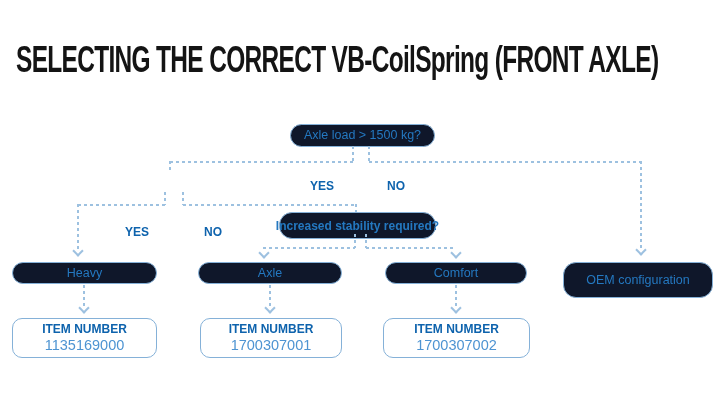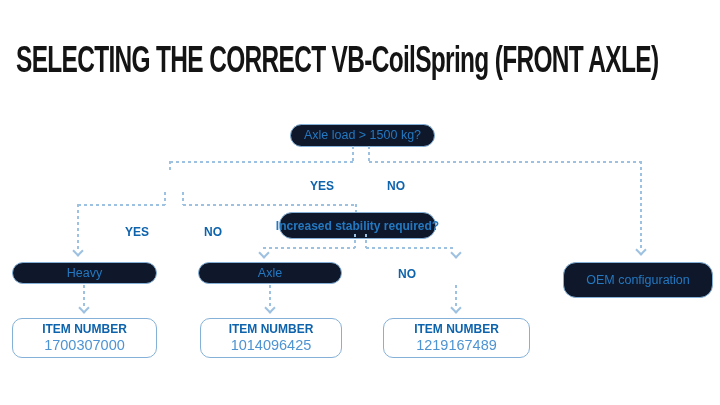--- a/index.html
+++ b/index.html
@@ -86,37 +86,40 @@
   <div class="hline" style="left:366px;top:247px;width:90px;"></div>
   <div class="arr" style="left:260px;top:249px;"></div>
   <div class="arr" style="left:452px;top:249px;"></div>
 
   <div class="pill" style="left:12px;top:262px;width:145px;height:22px;">
     <span>Heavy</span>
   </div>
   <div class="pill" style="left:198px;top:262px;width:144px;height:22px;">
     <span>Axle</span>
   </div>
+  <div class="pill" style="left:385px;top:262px;width:142px;height:22px;">
+    <span>Comfort</span>
+  </div>
   <div class="pill" style="left:563px;top:262px;width:150px;height:36px;">
     <span>OEM configuration</span>
   </div>
 
   <div class="vline" style="left:83px;top:285px;height:24px;"></div>
   <div class="arr" style="left:80px;top:304px;"></div>
   <div class="vline" style="left:269px;top:285px;height:24px;"></div>
   <div class="arr" style="left:266px;top:304px;"></div>
   <div class="vline" style="left:455px;top:285px;height:24px;"></div>
   <div class="arr" style="left:452px;top:304px;"></div>
 
   <div class="item-box" style="left:12px;top:318px;width:145px;height:40px;">
     <div class="item-label">ITEM NUMBER</div>
-    <div class="item-number">1700307000</div>
+    <div class="item-number">1135169000</div>
   </div>
   <div class="item-box" style="left:200px;top:318px;width:142px;height:40px;">
     <div class="item-label">ITEM NUMBER</div>
-    <div class="item-number">1014096425</div>
+    <div class="item-number">1700307001</div>
   </div>
   <div class="item-box" style="left:383px;top:318px;width:147px;height:40px;">
     <div class="item-label">ITEM NUMBER</div>
-    <div class="item-number">1219167489</div>
+    <div class="item-number">1700307002</div>
   </div>
 
 </div>
 
 </body></html>

